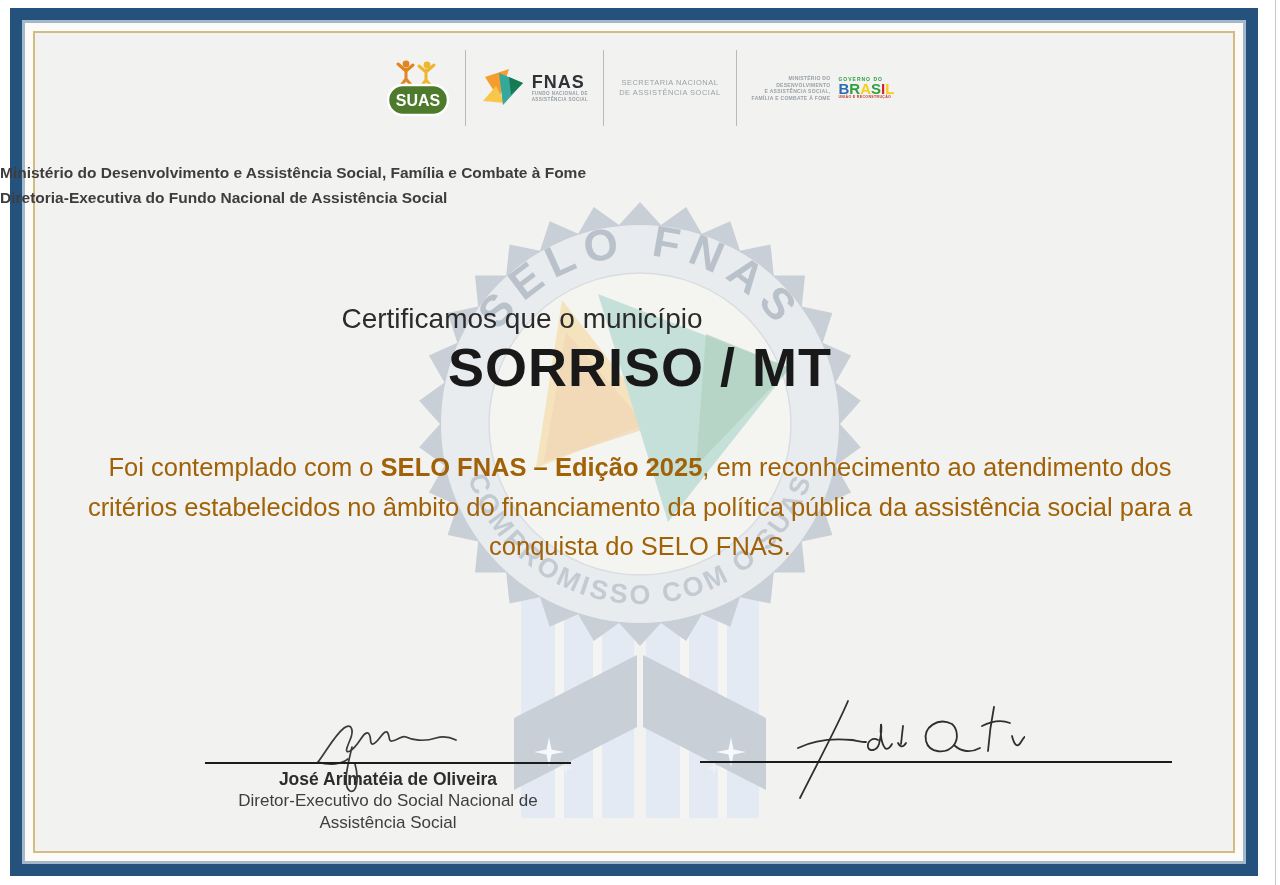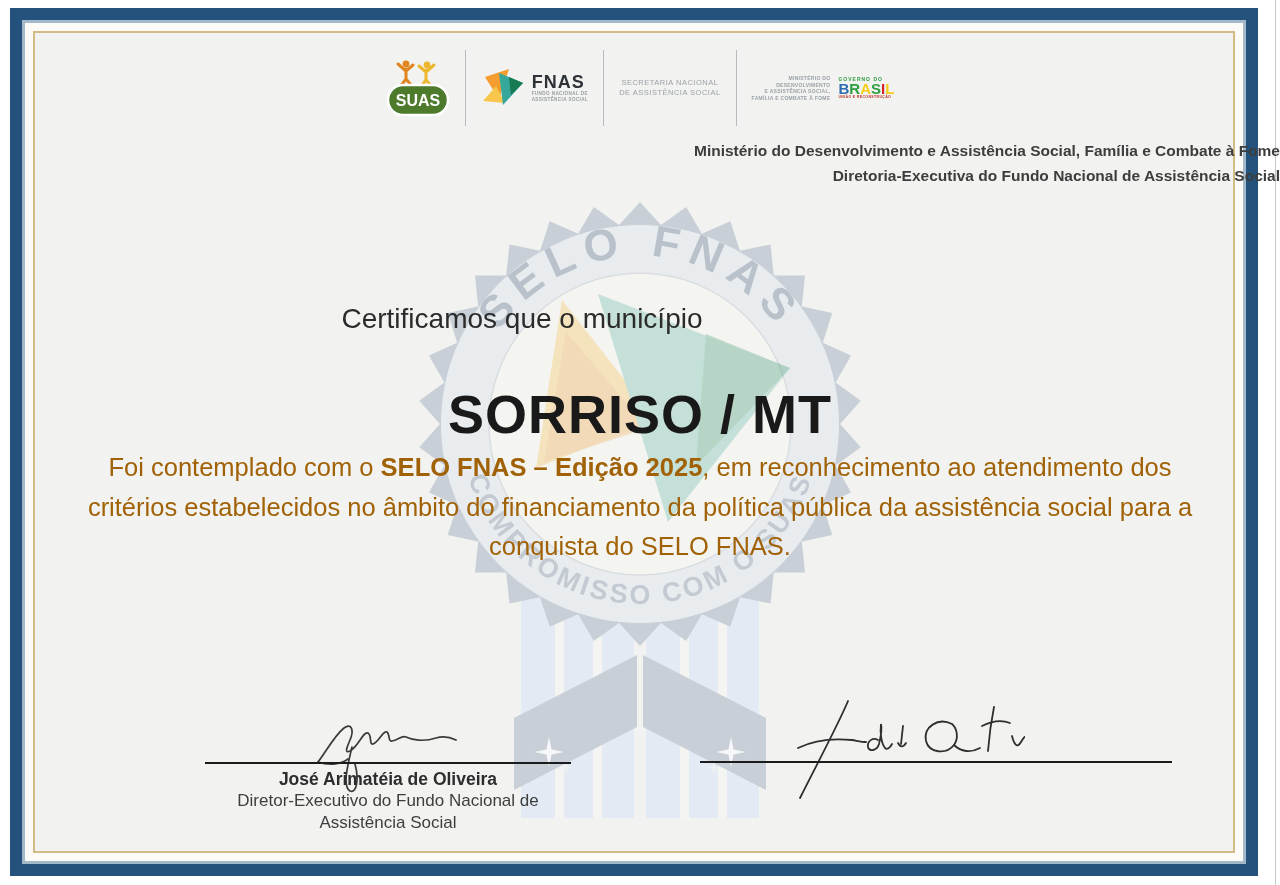--- a/index.html
+++ b/index.html
@@ -23,25 +23,25 @@
   .fnas-text .fnas-name{font-size:18px;font-weight:bold;color:#2e3338;letter-spacing:1px;line-height:18px;}
   .fnas-text .fnas-cap{font-size:4.6px;font-weight:bold;color:#979ea4;letter-spacing:.4px;line-height:5.6px;text-transform:uppercase;}
   .snas-block{font-size:7.5px;font-weight:normal;color:#9aa1a7;letter-spacing:.5px;line-height:10px;text-align:center;text-transform:uppercase;}
   .gov-block{display:flex;align-items:center;gap:8px;}
   .gov-mini{font-size:5px;font-weight:bold;color:#9aa1a7;letter-spacing:.3px;line-height:6.5px;text-align:right;text-transform:uppercase;}
   .brasil{line-height:1;}
   .brasil .gov-top{font-size:5px;font-weight:bold;color:#2f9e41;letter-spacing:1px;}
   .brasil .brasil-word{font-size:15px;font-weight:bold;letter-spacing:0;line-height:14px;}
   .brasil .tagline{font-size:3.6px;font-weight:bold;color:#c0392b;letter-spacing:.3px;}
   
-  .org-lines{left:0;top:138px;width:1280px;text-align:right;}
+  .org-lines{left:0;top:160px;width:1280px;text-align:left;}
   .org-line{font-size:15.5px;font-weight:bold;color:#3d3d3d;line-height:25px;}
   
   .intro{left:0;top:303px;width:1044px;text-align:center;font-size:28px;color:#2b2b2b;}
-  .municipality{left:0;top:336px;width:1280px;text-align:center;font-size:54px;font-weight:bold;color:#191919;letter-spacing:1px;margin-top:47px;}
+  .municipality{left:0;top:336px;width:1280px;text-align:center;font-size:54px;font-weight:bold;color:#191919;letter-spacing:1px;}
   .paragraph{left:70px;top:448px;width:1140px;text-align:center;font-size:25.5px;line-height:39.5px;color:#a16207;}
   .paragraph b{font-weight:bold;}
   
   .sig-line{height:2px;background:#1c1c1c;}
   .sig-block{text-align:center;}
   .sig-name{font-size:17.5px;font-weight:bold;color:#2d2d2d;line-height:22px;}
   .sig-role{font-size:17px;color:#3e3e3e;line-height:22px;}
   svg{display:block;}
 </style>
 </head>
@@ -155,21 +155,21 @@
   <div class="abs paragraph"><span>Foi contemplado com o </span><b>SELO FNAS – Edição 2025</b><span>, em reconhecimento ao atendimento dos critérios estabelecidos no âmbito do financiamento da política pública da assistência social para a conquista do SELO FNAS.</span></div>
 
   <svg class="abs" style="left:300px;top:703px;width:170px;height:97px" viewBox="300 703 170 97" fill="none" stroke="#3a3a3a" stroke-width="1.7" stroke-linecap="round">
     <path d="M318,762 C326,752 334,736 344,728 C352,722 354,731 350,740 C347,747 344,754 350,751 C359,746 363,731 368,733 C372,735 369,745 373,744 C379,742 383,730 387,732 C390,734 388,742 392,741 C398,740 402,735 406,737 C412,740 424,742 436,738 C442,736 450,737 456,740"></path>
     <path d="M352,747 C348,764 342,786 350,791 C357,794 359,778 355,764"></path>
     <path d="M318,762 C330,766 342,764 348,759"></path>
   </svg>
   <div class="abs sig-line" style="left:205px;top:762px;width:366px"></div>
   <div class="abs sig-block" style="left:205px;top:768px;width:366px">
     <div class="sig-name">José Arimatéia de Oliveira</div>
-    <div class="sig-role">Diretor-Executivo do Fundo Nacional de</div>
+    <div class="sig-role">Diretor-Executivo do Social Nacional de</div>
     <div class="sig-role">Assistência Social</div>
   </div>
 
   <svg class="abs" style="left:785px;top:693px;width:240px;height:112px" viewBox="785 693 240 112" fill="none" stroke="#2f2f2f" stroke-width="1.8" stroke-linecap="round">
     <path d="M848,701 C838,725 818,762 800,798"></path>
     <path d="M798,748 C812,741 832,738 852,740 C858,741 862,742 866,742"></path>
     <path d="M878,740 C873,737 867,741 868,747 C869,752 877,751 879,744 C881,736 882,728 881,724 C880,732 881,743 885,748 C887,750 890,748 892,744"></path>
     <path d="M898,743 C900,747 903,748 906,743"></path>
     <path d="M903,726 L901,744"></path>
     <path d="M952,724 C938,717 923,727 926,741 C929,753 946,755 954,745 C959,738 957,728 952,724"></path>

